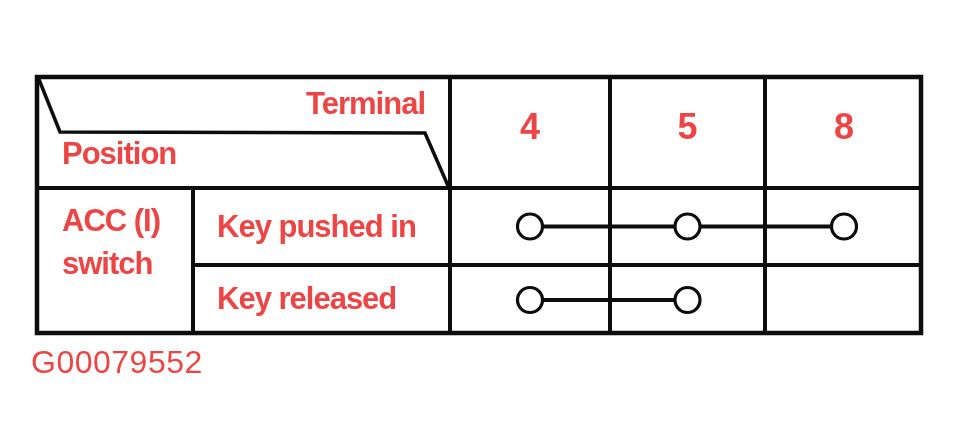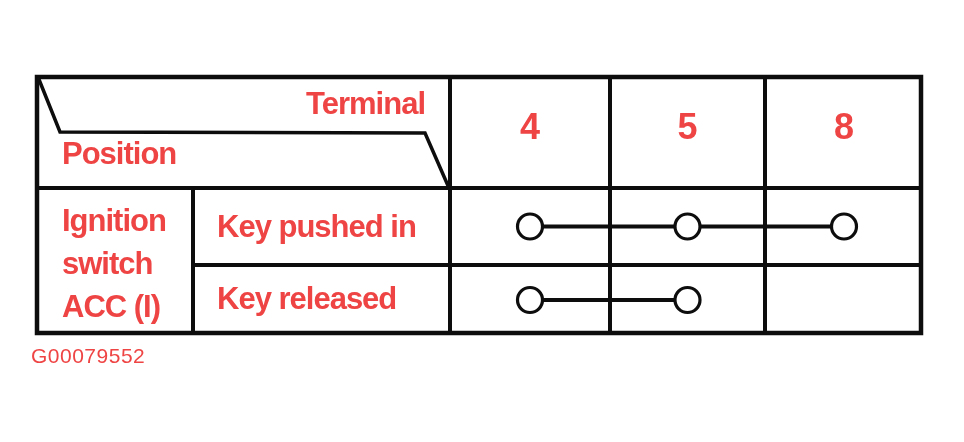--- a/index.html
+++ b/index.html
@@ -39,21 +39,21 @@
   .row-group-label {
     left: 62px; top: 199px;
     line-height: 43px;
   }
   .row-label-0 { left: 217px; top: 209px; }
   .row-label-1 { left: 217px; top: 281px; }
   .figure-id {
     position: absolute;
     left: 31px; top: 344px;
     font-weight: 400;
-    font-size: 21px;
+    font-size: 32px;
     letter-spacing: 0.5px;
     white-space: nowrap;
   }
 </style>
 </head>
 <body>
 
 <div class="canvas">
 
   <svg width="964" height="442">
@@ -84,22 +84,21 @@
   </svg>
 
   <div class="lbl terminal-label">Terminal</div>
   <div class="lbl position-label">Position</div>
 
   <div class="col-head col-head-4">4</div>
   <div class="col-head col-head-5">5</div>
   <div class="col-head col-head-8">8</div>
 
   <div class="lbl row-group-label">
-    <div>Ignition</div>
+    <div>ACC (I)</div>
     <div>switch</div>
-    <div>ACC (I)</div>
   </div>
 
   <div class="lbl row-label-0">Key pushed in</div>
   <div class="lbl row-label-1">Key released</div>
 
   <div class="figure-id">G00079552</div>
 </div>
 
 </body></html>

